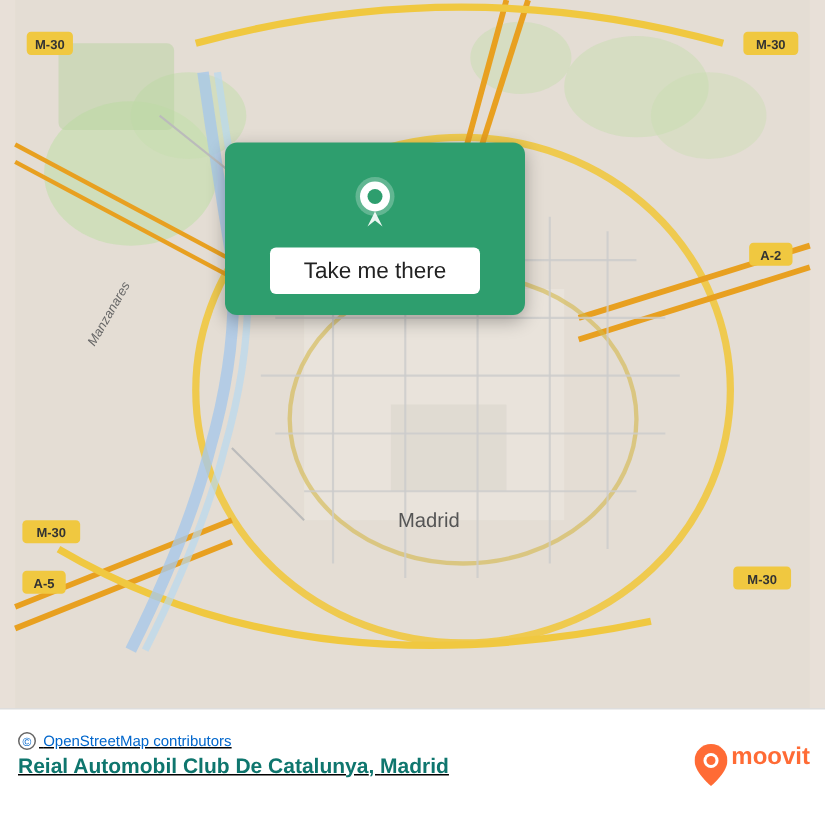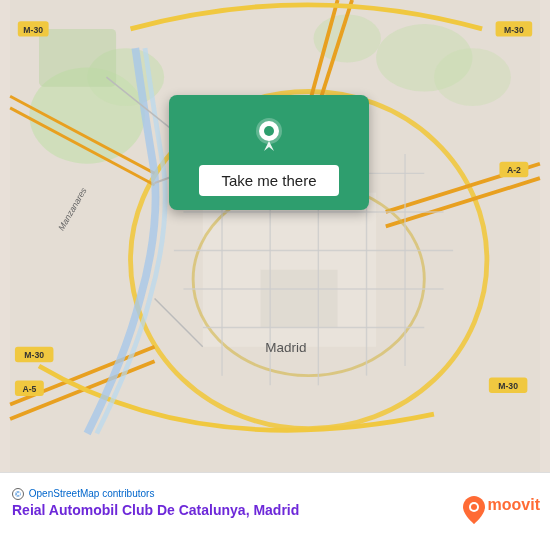--- a/index.html
+++ b/index.html
@@ -24,21 +24,21 @@
       width: 100%;
       height: 100%;
       position: absolute;
       top: 0; left: 0;
     }
 
     
     .location-card {
       position: absolute;
       top: 95px;
-      left: 169px;
+      left: 150px;
       width: 200px;
       background-color: #2e9e6e;
       border-radius: 8px;
       display: flex;
       flex-direction: column;
       align-items: center;
       padding: 18px 20px 14px 20px;
       box-shadow: 0 4px 12px rgba(0,0,0,0.3);
       z-index: 10;
     }
@@ -68,36 +68,37 @@
     #bottom-bar {
       width: 550px;
       height: 60px;
       background: white;
       display: flex;
       flex-direction: column;
       justify-content: center;
       padding: 0 12px;
       border-top: 1px solid #ddd;
       position: relative;
+      text-decoration: underline;
     }
 
     .attribution {
       font-size: 10px;
       color: #666;
       margin-bottom: 2px;
     }
 
     .attribution span {
       color: #0066cc;
     }
 
     .location-name {
       font-size: 14px;
       font-weight: 600;
-      color: #6d28d9;
+      color: #0f766e;
     }
 
     
     .moovit-logo {
       position: absolute;
       right: 10px;
       bottom: 8px;
       display: flex;
       align-items: flex-start;
       gap: 3px;

